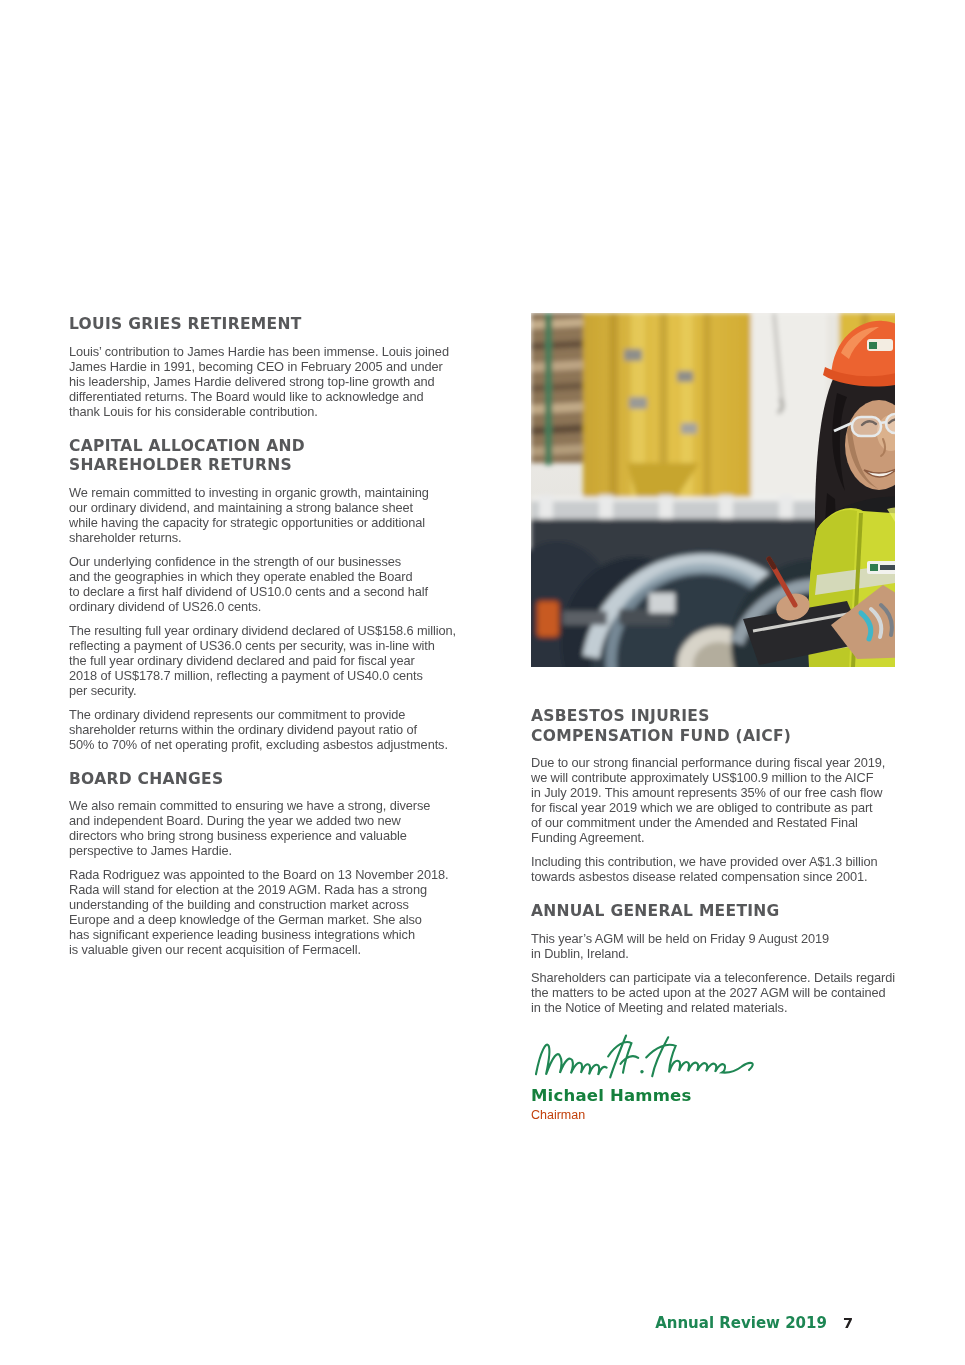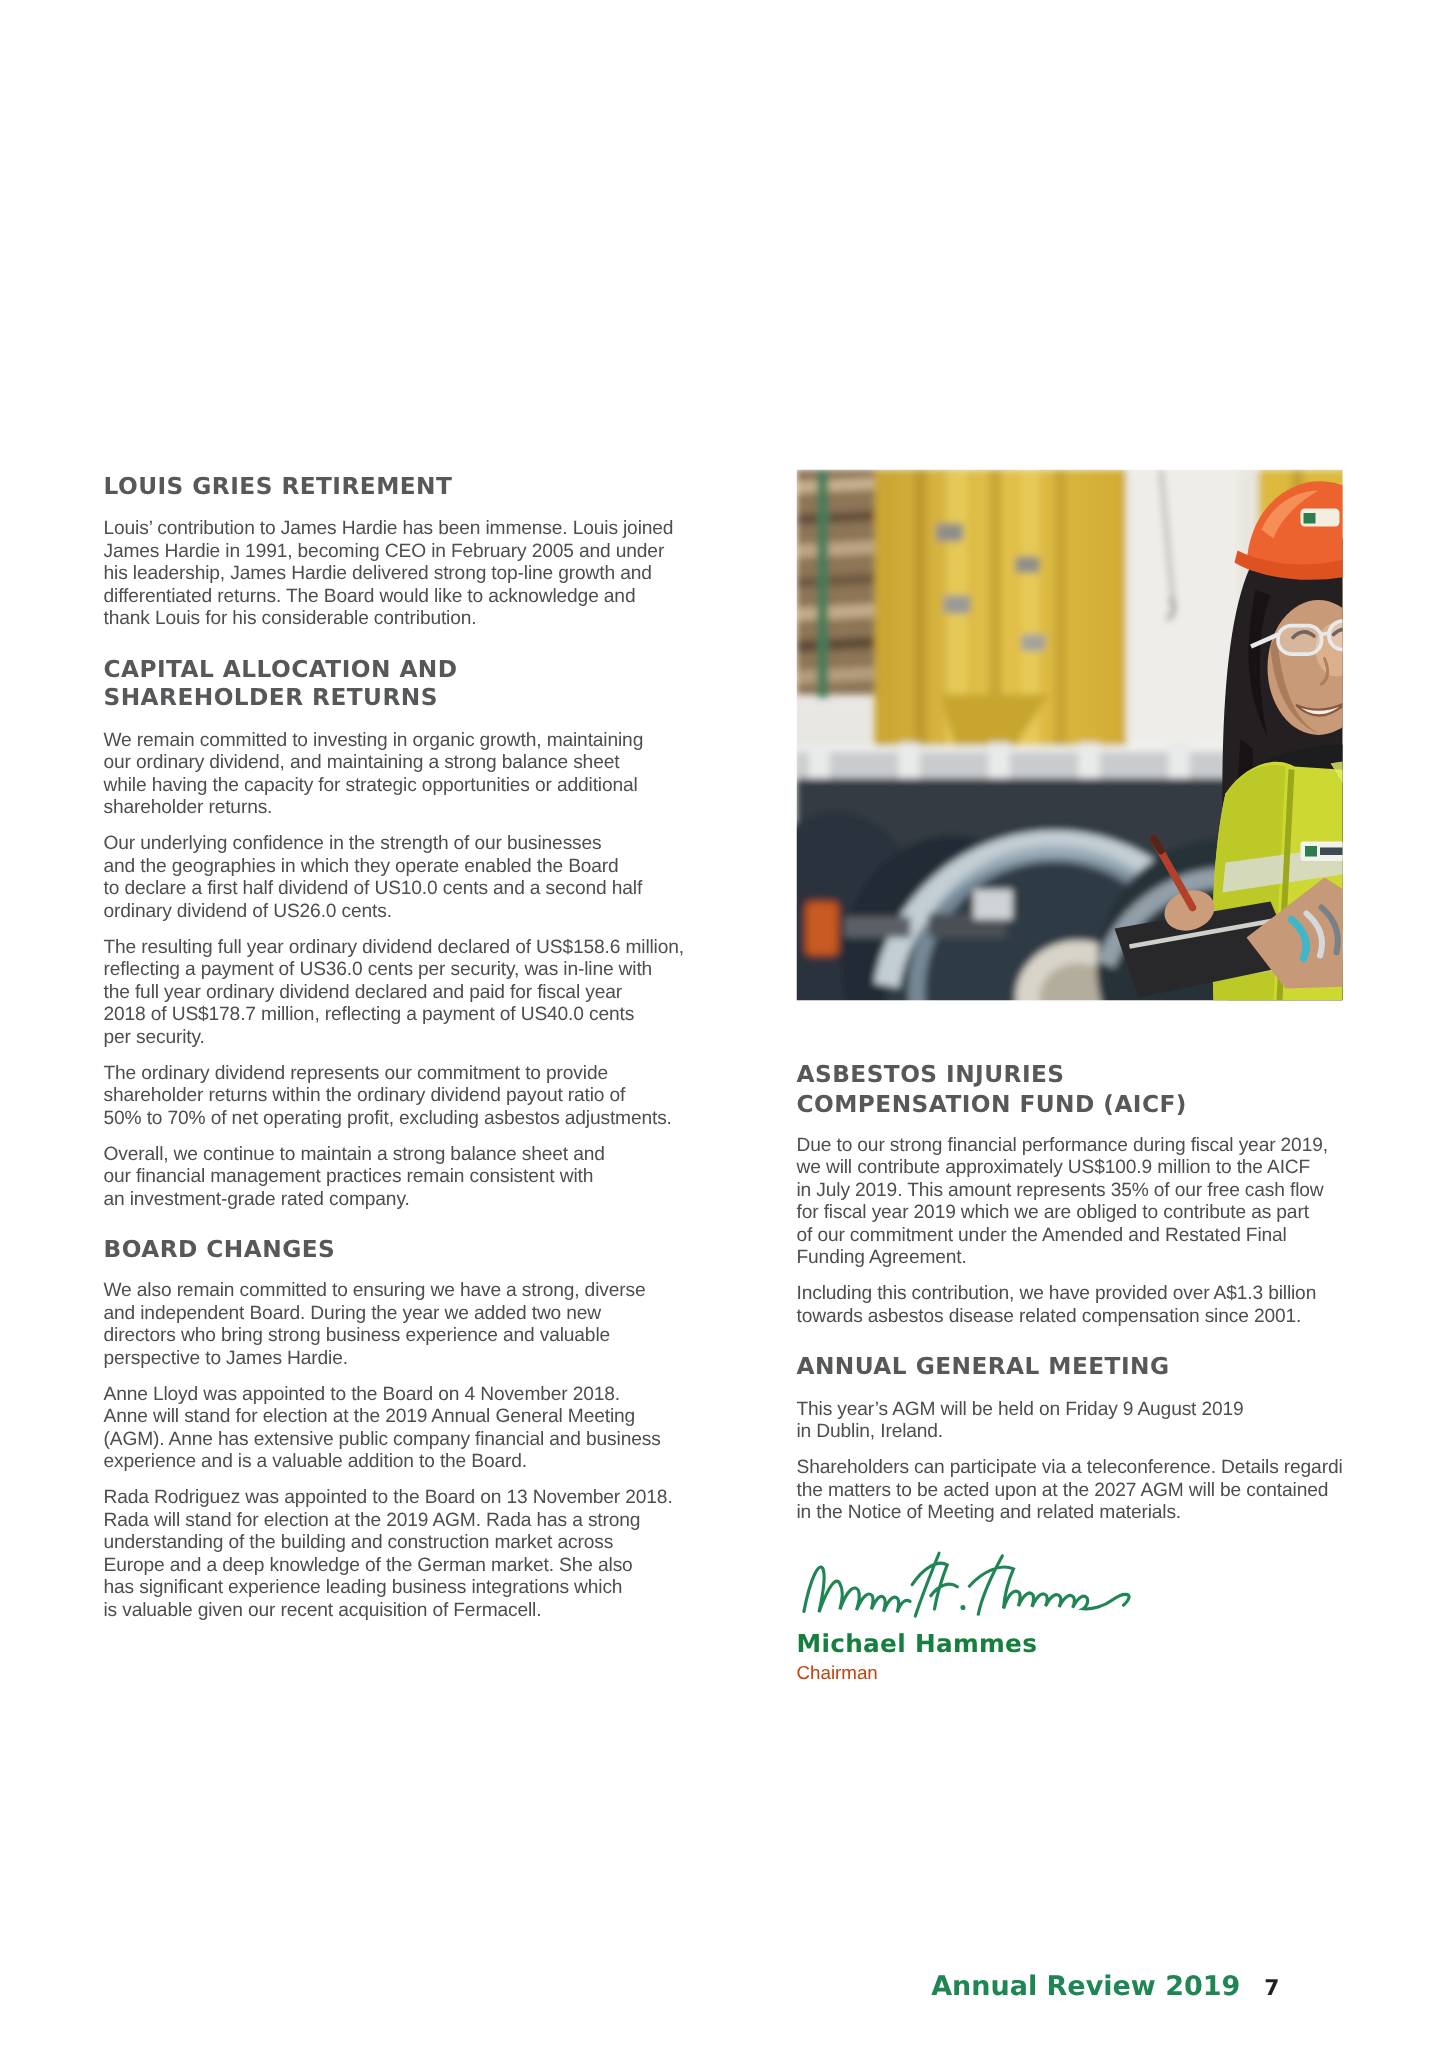--- a/index.html
+++ b/index.html
@@ -29,21 +29,21 @@
     font-family:"DejaVu Sans",sans-serif; font-weight:700;
     font-size:16.5px; letter-spacing:.2px; color:#15803d; margin:0 0 3px 0;
   }
   .sig-role{font-size:12.5px; color:#c2410c; margin:0;}
   .footer{
     position:absolute; top:1314px; left:0; right:42px;
     text-align:right; white-space:nowrap;
   }
   .footer-label{
     font-family:"DejaVu Sans",sans-serif; font-weight:700;
-    font-size:18px; color:#1d8653; margin-right:16px;
+    font-size:15px; color:#1d8653; margin-right:16px;
   }
   .footer-page{
     font-family:"DejaVu Sans",sans-serif; font-weight:700;
     font-size:14.5px; color:#221f20;
   }
 </style>
 </head>
 <body>
 
 <div class="page">
@@ -70,35 +70,28 @@
 to declare a first half dividend of US10.0 cents and a second half
 ordinary dividend of US26.0 cents.</p>
       <p class="para">The resulting full year ordinary dividend declared of US$158.6 million,
 reflecting a payment of US36.0 cents per security, was in-line with
 the full year ordinary dividend declared and paid for fiscal year
 2018 of US$178.7 million, reflecting a payment of US40.0 cents
 per security.</p>
       <p class="para">The ordinary dividend represents our commitment to provide
 shareholder returns within the ordinary dividend payout ratio of
 50% to 70% of net operating profit, excluding asbestos adjustments.</p>
-      <p class="para">Overall, we continue to maintain a strong balance sheet and
-our financial management practices remain consistent with
-an investment-grade rated company.</p>
     </div>
 
     <div class="section">
       <h2 class="section-title">BOARD CHANGES</h2>
       <p class="para">We also remain committed to ensuring we have a strong, diverse
 and independent Board. During the year we added two new
 directors who bring strong business experience and valuable
 perspective to James Hardie.</p>
-      <p class="para">Anne Lloyd was appointed to the Board on 4 November 2018.
-Anne will stand for election at the 2019 Annual General Meeting
-(AGM). Anne has extensive public company financial and business
-experience and is a valuable addition to the Board.</p>
       <p class="para">Rada Rodriguez was appointed to the Board on 13 November 2018.
 Rada will stand for election at the 2019 AGM. Rada has a strong
 understanding of the building and construction market across
 Europe and a deep knowledge of the German market. She also
 has significant experience leading business integrations which
 is valuable given our recent acquisition of Fermacell.</p>
     </div>
   </div>
 
   <div class="col col-right">

